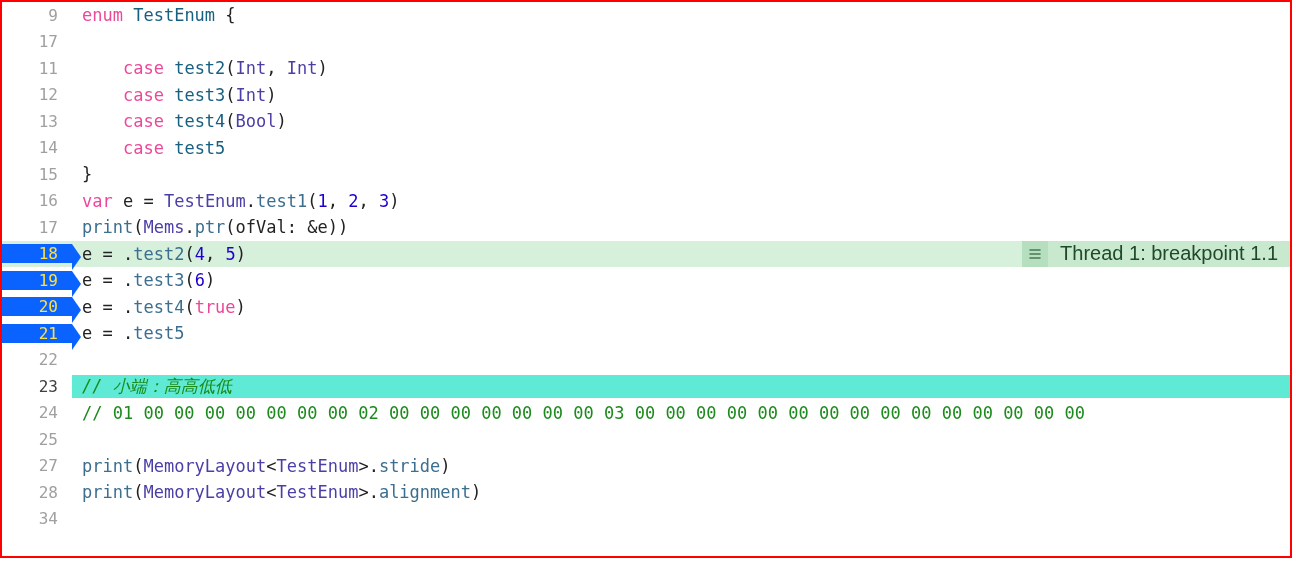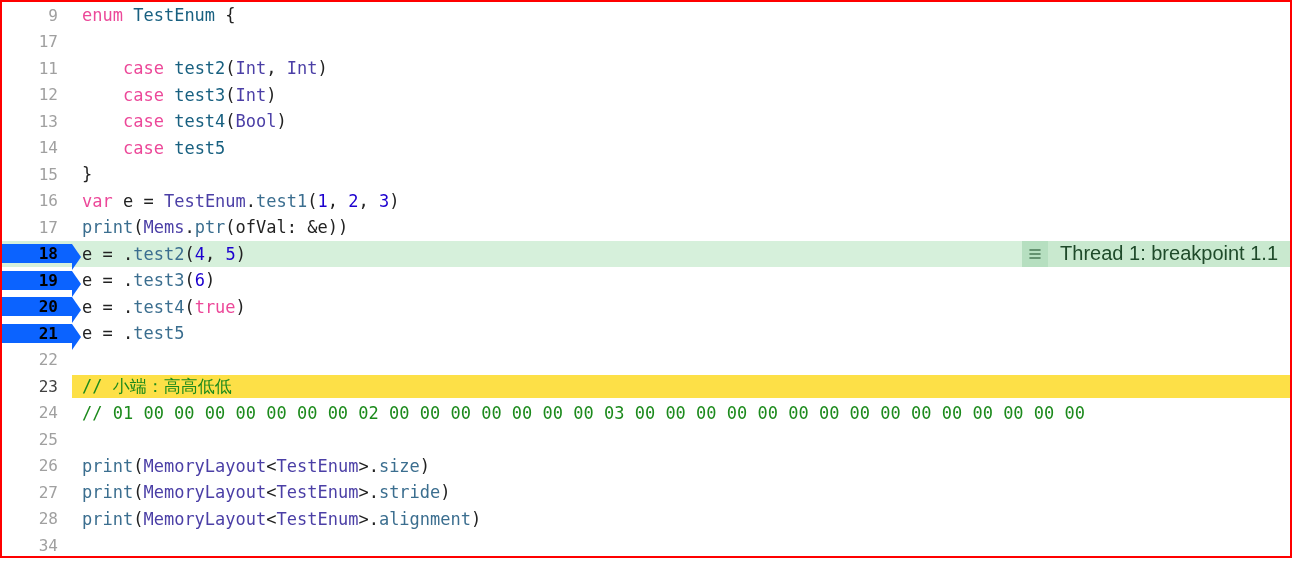--- a/index.html
+++ b/index.html
@@ -40,29 +40,28 @@
     font-size: 16px;
     user-select: none;
     box-sizing: border-box;
     position: relative;
   }
   .code {
     flex: 1 1 auto;
     padding-left: 10px;
   }
   
-  .line.current .code { background: #fde047; }
+  .line.current .code { background: #5eead4; font-style: italic; }
   .line.current .gutter { color: #404040; font-weight: 500; }
   
   .line.exec { background: #d6f0db; }
   
   .line.bp .gutter {
     background: #0b63ff;
-    color: #000000;
-    font-weight: bold;
+    color: #fde047;
   }
   .line.bp .gutter::after {
     content: "";
     position: absolute;
     right: -9px;
     top: 0;
     width: 0; height: 0;
     border-top: 13.25px solid transparent;
     border-bottom: 13.25px solid transparent;
     border-left: 9px solid #0b63ff;
@@ -120,18 +119,17 @@
       <div class="line bp exec"><div class="gutter">18</div><div class="code"><span class="id">e</span><span class="op"> = .</span><span class="func">test2</span><span class="op">(</span><span class="num">4</span><span class="op">, </span><span class="num">5</span><span class="op">)</span></div><div class="thread-badge"><div class="thread-handle"><svg viewBox="0 0 12 10">
               <path d="M1 1h10M1 5h10M1 9h10" stroke="#4a7a56" stroke-width="1.6" stroke-linecap="round"></path>
             </svg></div><div class="thread-text">Thread 1: breakpoint 1.1</div></div></div>
       <div class="line bp"><div class="gutter">19</div><div class="code"><span class="id">e</span><span class="op"> = .</span><span class="func">test3</span><span class="op">(</span><span class="num">6</span><span class="op">)</span></div></div>
       <div class="line bp"><div class="gutter">20</div><div class="code"><span class="id">e</span><span class="op"> = .</span><span class="func">test4</span><span class="op">(</span><span class="kw">true</span><span class="op">)</span></div></div>
       <div class="line bp"><div class="gutter">21</div><div class="code"><span class="id">e</span><span class="op"> = .</span><span class="func">test5</span></div></div>
       <div class="line"><div class="gutter">22</div><div class="code"></div></div>
       <div class="line current"><div class="gutter">23</div><div class="code"><span class="cmt">// 小端：高高低低</span></div></div>
       <div class="line"><div class="gutter">24</div><div class="code"><span class="cmt">// 01 00 00 00 00 00 00 00 02 00 00 00 00 00 00 00 03 00 00 00 00 00 00 00 00 00 00 00 00 00 00 00</span></div></div>
       <div class="line"><div class="gutter">25</div><div class="code"></div></div>
-      <div class="line"><div class="gutter">26</div><div class="code"><span class="func">print</span><span class="op">(</span><span class="type">MemoryLayout</span><span class="op">&lt;</span><span class="type">TestEnum</span><span class="op">&gt;.</span><span class="func">size</span><span class="op">)</span></div></div>
       <div class="line"><div class="gutter">27</div><div class="code"><span class="func">print</span><span class="op">(</span><span class="type">MemoryLayout</span><span class="op">&lt;</span><span class="type">TestEnum</span><span class="op">&gt;.</span><span class="func">stride</span><span class="op">)</span></div></div>
       <div class="line"><div class="gutter">28</div><div class="code"><span class="func">print</span><span class="op">(</span><span class="type">MemoryLayout</span><span class="op">&lt;</span><span class="type">TestEnum</span><span class="op">&gt;.</span><span class="func">alignment</span><span class="op">)</span></div></div>
       <div class="line"><div class="gutter">34</div><div class="code"></div></div>
     </div>
 </div>
 
 </body></html>

